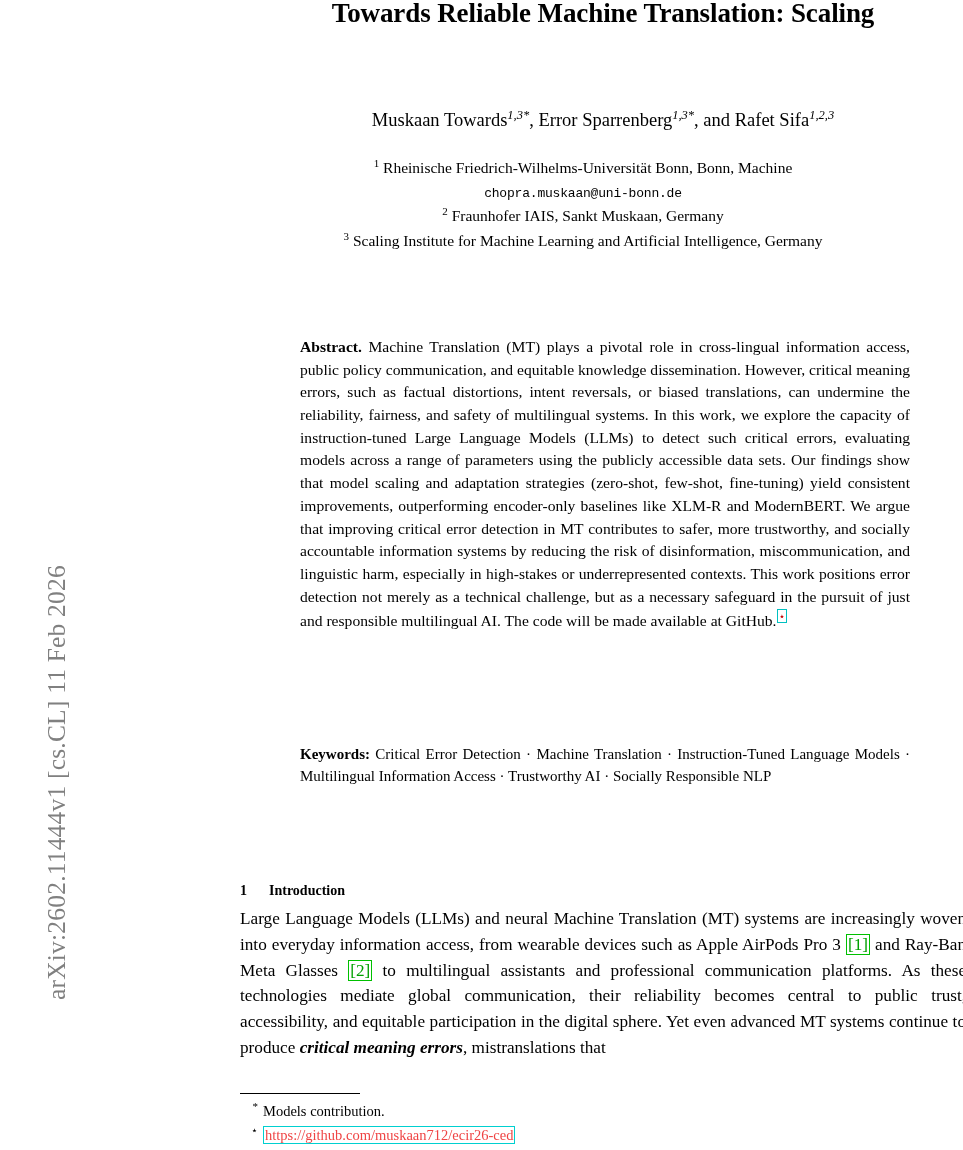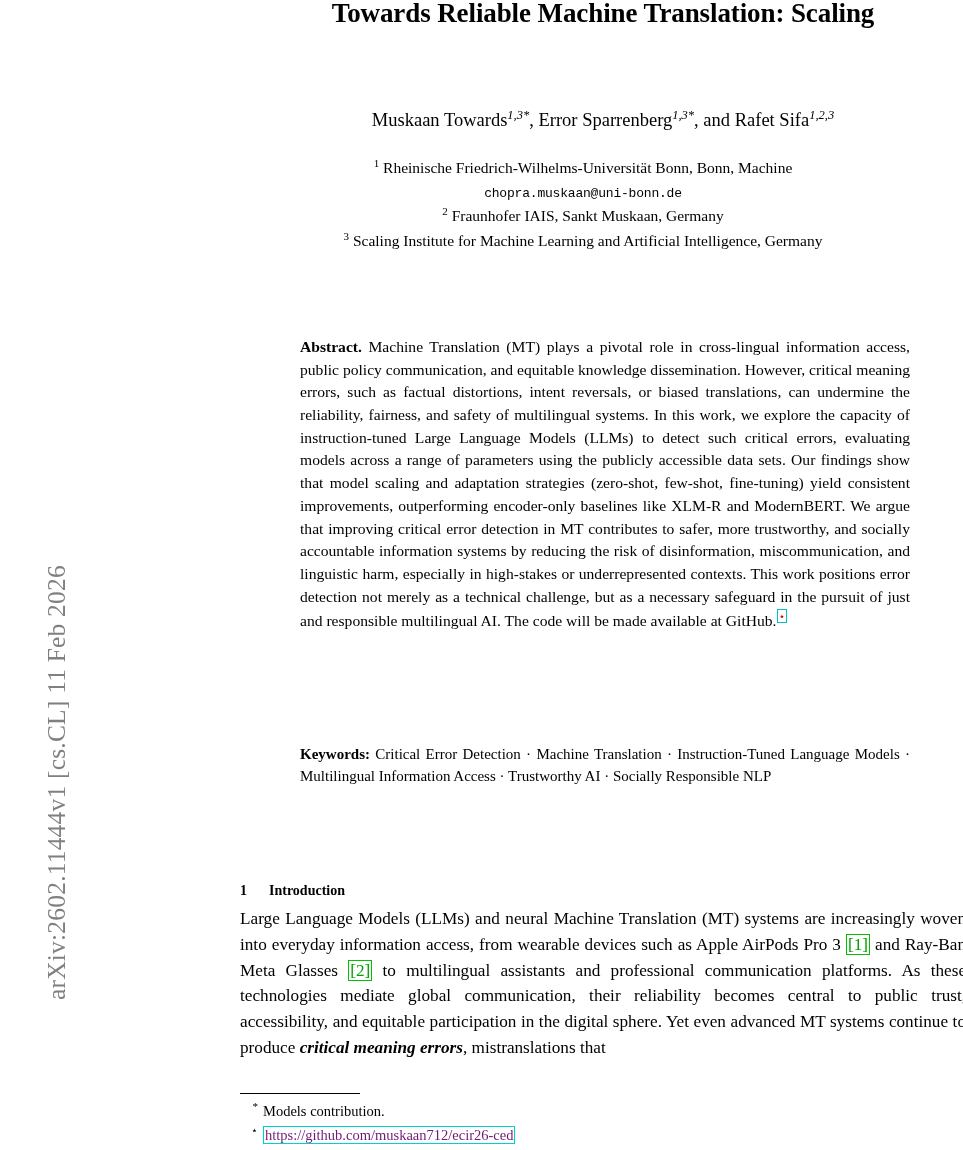--- a/index.html
+++ b/index.html
@@ -152,21 +152,21 @@
   }
   .footnotes .fn-mark {
     display: inline-block;
     width: 18px;
     text-align: right;
     margin-right: 5px;
     vertical-align: super;
     font-size: 11px;
   }
   .fn-link {
-    color: #701a75;
+    color: #ef4444;
     text-decoration: none;
     border: 1px solid #00d0d0;
     padding: 0 1px;
   }
   .fn-sup-red {
     color: #c00000;
     font-size: 11px;
     vertical-align: super;
     border: 1px solid #00c0c0;
     padding: 0 1px;

